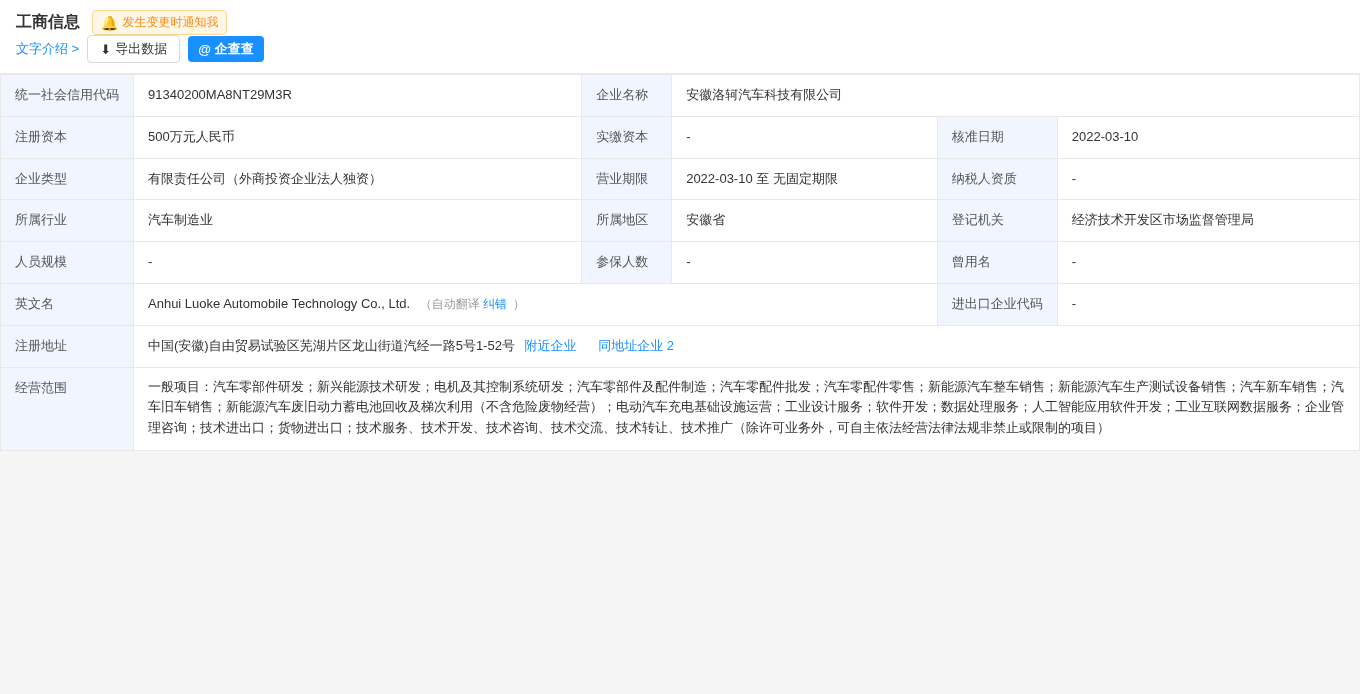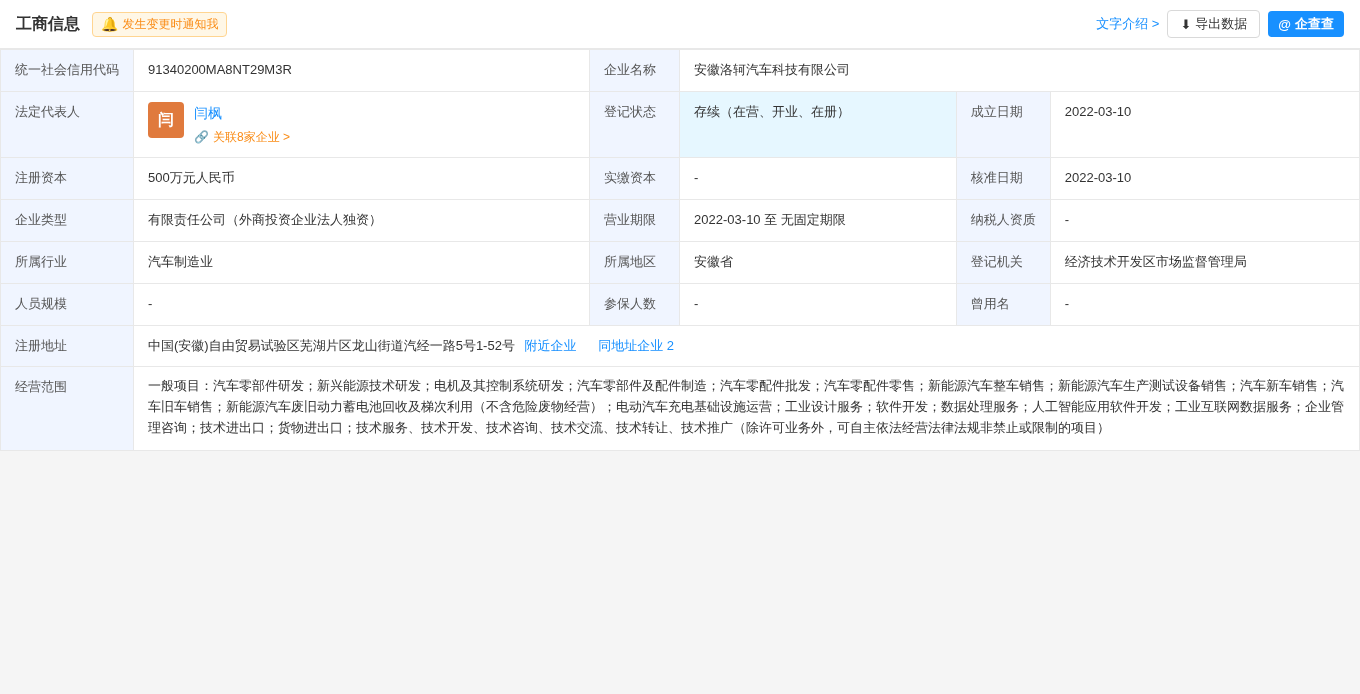--- a/index.html
+++ b/index.html
@@ -10,25 +10,26 @@
       color: #333;
     }
     .page-container {
       background: #fff;
       max-width: 1360px;
       margin: 0 auto;
       padding: 0;
     }
     .header-bar {
       display: flex;
-      align-items: center;
+      align-items: flex-start;
       justify-content: space-between;
       padding: 10px 16px;
       border-bottom: 1px solid #e8e8e8;
       background: #fff;
+      flex-direction: column;
     }
     .header-left {
       display: flex;
       align-items: center;
       gap: 12px;
     }
     .header-title {
       font-size: 16px;
       font-weight: bold;
       color: #333;
@@ -206,39 +207,20 @@
   <table class="info-table">
 
     <tbody>
         <tr>
       <td class="label-cell">统一社会信用代码</td>
       <td class="value-cell">91340200MA8NT29M3R</td>
       <td class="label-cell">企业名称</td>
       <td class="value-cell" colspan="3">安徽洛轲汽车科技有限公司</td>
     </tr>
 
-    <tr>
-      <td class="label-cell">法定代表人</td>
-      <td class="value-cell">
-        <div class="legal-person-container">
-          <div class="avatar-box">闫</div>
-          <div class="legal-info">
-            <span class="legal-name">闫枫</span>
-            <div class="related-link">
-              <span>🔗</span>
-              <span>关联8家企业 &gt;</span>
-            </div>
-          </div>
-        </div>
-      </td>
-      <td class="label-cell">登记状态</td>
-      <td class="value-cell highlighted">存续（在营、开业、在册）</td>
-      <td class="label-cell">成立日期</td>
-      <td class="value-cell">2022-03-10</td>
-    </tr>
 
     <tr>
       <td class="label-cell">注册资本</td>
       <td class="value-cell">500万元人民币</td>
       <td class="label-cell">实缴资本</td>
       <td class="value-cell">-</td>
       <td class="label-cell">核准日期</td>
       <td class="value-cell">2022-03-10</td>
     </tr>
 
@@ -263,20 +245,29 @@
 
     <tr>
       <td class="label-cell">人员规模</td>
       <td class="value-cell">-</td>
       <td class="label-cell">参保人数</td>
       <td class="value-cell">-</td>
       <td class="label-cell">曾用名</td>
       <td class="value-cell">-</td>
     </tr>
 
+    <tr>
+      <td class="label-cell">英文名</td>
+      <td class="value-cell" colspan="3">
+        <span>Anhui Luoke Automobile Technology Co., Ltd.</span>
+        <span class="auto-translate">（自动翻译 </span><span class="correct-link">纠错</span><span class="auto-translate">）</span>
+      </td>
+      <td class="label-cell">进出口企业代码</td>
+      <td class="value-cell">-</td>
+    </tr>
 
     <tr>
       <td class="label-cell">注册地址</td>
       <td class="value-cell" colspan="5">
         <span>中国(安徽)自由贸易试验区芜湖片区龙山街道汽经一路5号1-52号</span>
         <span class="nearby-link">附近企业</span>
         <span class="same-addr-link">同地址企业 2</span>
       </td>
     </tr>
 

